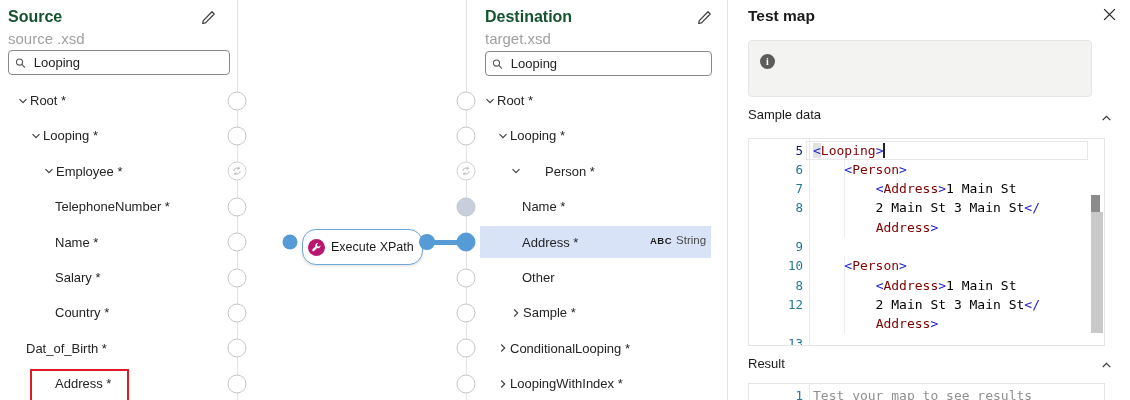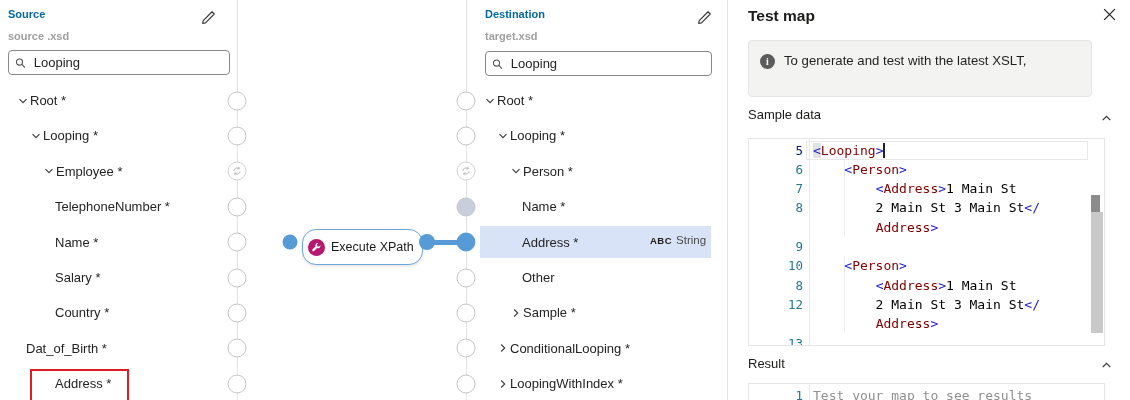--- a/index.html
+++ b/index.html
@@ -1,20 +1,20 @@
 <!DOCTYPE html>
 <html><head>
 <meta charset="utf-8">
 <style>
   html,body{margin:0;padding:0;background:#fff;}
   .app{position:relative;width:1130px;height:400px;background:#ffffff;overflow:hidden;
        font-family:"Liberation Sans",sans-serif;color:#242424;}
   .vline{position:absolute;top:0;bottom:0;width:1px;background:#e3e3e3;}
-  .panel-title{position:absolute;font-size:11px;font-weight:600;color:#0369a1;}
-  .panel-sub{position:absolute;font-size:11px;color:#a0a0a0;font-weight:bold;}
+  .panel-title{position:absolute;font-size:16px;font-weight:600;color:#14532d;}
+  .panel-sub{position:absolute;font-size:15px;color:#a0a0a0;}
   .pencil-btn{position:absolute;width:20px;height:20px;cursor:pointer;}
   .searchbox{position:absolute;height:25px;border:1px solid #8a8886;border-radius:4px;background:#fff;
              display:flex;align-items:center;padding:0 6px;box-sizing:border-box;}
   .searchbox input{border:none;outline:none;font-size:13px;color:#242424;width:100%;
                    font-family:"Liberation Sans",sans-serif;background:transparent;margin-left:6px;}
   .tree-row{position:absolute;height:35px;display:flex;align-items:center;font-size:13px;color:#242424;cursor:pointer;}
   .chev{width:14px;height:12px;display:inline-flex;align-items:center;justify-content:center;flex:0 0 14px;}
   .chev.collapsed svg{transform:rotate(-90deg);}
   .row-highlight{position:absolute;background:#d8e3f7;}
   .badge{position:absolute;display:flex;align-items:center;gap:4px;}
@@ -156,21 +156,21 @@
         <span>Root *</span>
       </div>
       <div class="tree-row" style="left: 467px; top: 118.4px; width: 250px; padding-left: 29px; box-sizing: border-box;">
         <span class="chev">
           <svg width="12" height="12" viewBox="0 0 12 12">
             <path d="M2.5 4.2L6 7.7l3.5-3.5" fill="none" stroke="#424242" stroke-width="1.2"></path>
           </svg>
         </span>
         <span>Looping *</span>
       </div>
-      <div class="tree-row" style="left: 467px; top: 153.8px; width: 250px; padding-left: 42px; box-sizing: border-box;">
+      <div class="tree-row" style="left: 467px; top: 153.8px; width: 250px; padding-left: 42px; box-sizing: border-box; gap: 22px;">
         <span class="chev">
           <svg width="12" height="12" viewBox="0 0 12 12">
             <path d="M2.5 4.2L6 7.7l3.5-3.5" fill="none" stroke="#424242" stroke-width="1.2"></path>
           </svg>
         </span>
         <span>Person *</span>
       </div>
       <div class="tree-row" style="left: 467px; top: 189.2px; width: 250px; padding-left: 55px; box-sizing: border-box;">
         <span>Name *</span>
       </div>
@@ -223,21 +223,20 @@
   <div class="tp-title">Test map</div>
   <div class="close-btn">
     <svg width="15" height="15" viewBox="0 0 14 14">
         <path d="M2 2l10 10M12 2L2 12" stroke="#242424" stroke-width="1.2"></path>
       </svg>
   </div>
 
   <div class="info-banner">
     <div class="info-icon">i</div>
     <div class="info-text">
-      <div>To generate and test with the latest XSLT,</div>
     </div>
   </div>
 
   <div class="section-label" style="top:107px">Sample data</div>
   <div class="chev-up" style="top:111px">
     <svg width="13" height="13" viewBox="0 0 12 12">
         <path d="M2.5 7.5L6 4l3.5 3.5" fill="none" stroke="#3b3a39" stroke-width="1.2"></path>
       </svg>
   </div>
 

